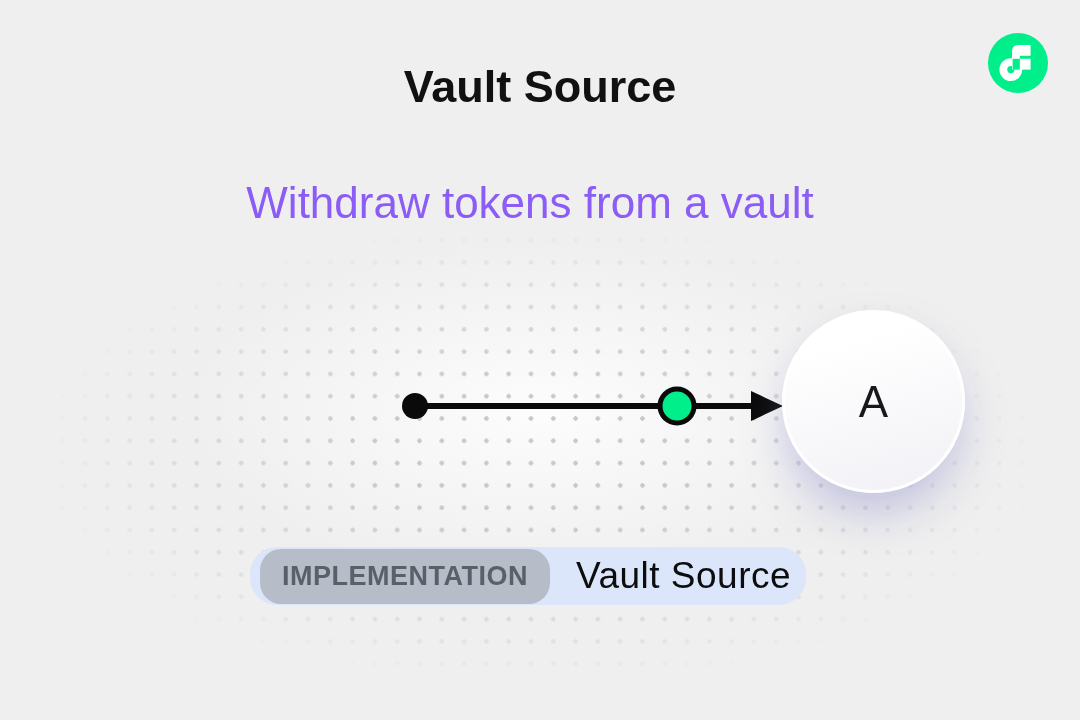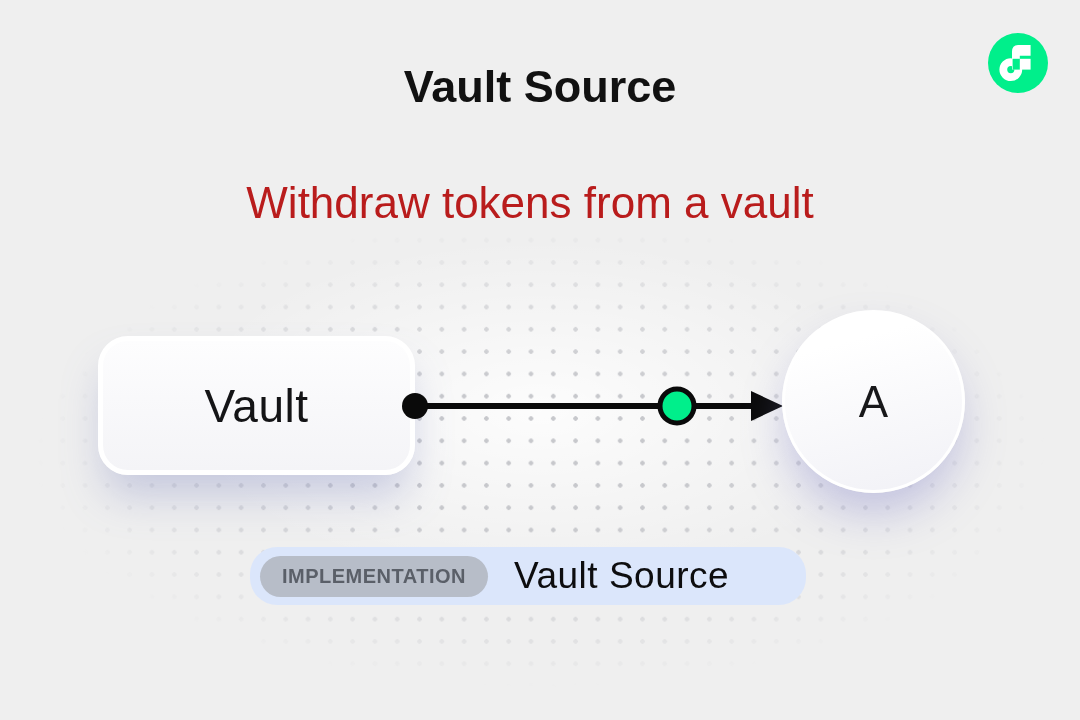--- a/index.html
+++ b/index.html
@@ -34,21 +34,21 @@
   }
   .logo{position:absolute; left:988px; top:33px; width:60px; height:60px;}
   .title{
     position:absolute; left:0; top:62px; width:1080px;
     text-align:center; font-size:45px; line-height:50px;
     font-weight:800; letter-spacing:0px; color:var(--text-primary);
   }
   .subtitle{
     position:absolute; left:0; top:178px; width:1060px;
     text-align:center; font-size:44px; line-height:50px;
-    font-weight:400; color:#b91c1c;
+    font-weight:400; color:#8b5cf6;
   }
   .vault-node{
     position:absolute; left:98px; top:336px; width:317px; height:139px;
     border-radius:30px;
     background:linear-gradient(180deg,#FDFDFE 0%, #F4F4F7 100%);
     border:5px solid #FFFFFF;
     box-shadow:0 26px 42px -6px rgba(120,130,190,0.35);
     display:flex; align-items:center; justify-content:center;
   }
   .vault-node-label{
@@ -66,24 +66,24 @@
   .target-node-label{
     font-size:44px; font-weight:400; color:#18181A;
   }
   .impl-badge{
     position:absolute; left:250px; top:547px; height:58px; width:556px;
     border-radius:27px; background:var(--badge-bg);
     display:flex; align-items:center; padding-left:10px;
   }
   .impl-tag{
     background:var(--tag-bg); color:var(--tag-text);
-    height:41px; border-radius:21px;
+    height:55px; border-radius:21px;
     display:flex; align-items:center;
     padding:0 22px;
-    font-size:20px; font-weight:600; letter-spacing:0.5px;
+    font-size:27px; font-weight:600; letter-spacing:0.5px;
   }
   .impl-label{
     margin-left:26px; font-size:37px; font-weight:500;
     letter-spacing:0.5px; color:#0D0D0F;
   }
 </style>
 </head>
 <body>
 
 <div class="canvas">
@@ -95,23 +95,20 @@
     <circle cx="50" cy="50" r="50" fill="var(--accent-green, #00EF8B)"></circle>
     <circle cx="38" cy="61" r="12.5" fill="none" stroke="#FFFFFF" stroke-width="13"></circle>
     <path d="M 40 61 L 40 31 Q 40 20 51 20 L 71 20 L 71 38 L 53 38 L 53 61 Z" fill="#FFFFFF"></path>
     <rect x="53" y="43" width="18" height="18" fill="#FFFFFF"></rect>
     <rect x="41" y="43" width="12" height="18" fill="var(--accent-green, #00EF8B)"></rect>
   </svg>
 
   <div class="title">Vault Source</div>
   <div class="subtitle">Withdraw tokens from a vault</div>
 
-  <div class="vault-node">
-    <span class="vault-node-label">Vault</span>
-  </div>
 
   <svg class="edge-svg" width="400" height="56" viewBox="0 0 400 56">
     <defs>
       <linearGradient id="greenFade" x1="0" y1="0" x2="1" y2="0">
         <stop offset="0" stop-color="#0A0A0A"></stop>
         <stop offset="1" stop-color="var(--accent-green, #00EF8B)"></stop>
       </linearGradient>
     </defs>
     <line x1="15" y1="28" x2="355" y2="28" stroke="#0A0A0A" stroke-width="6"></line>
     <line x1="195" y1="28" x2="259" y2="28" stroke="url(#greenFade)" stroke-width="6"></line>

